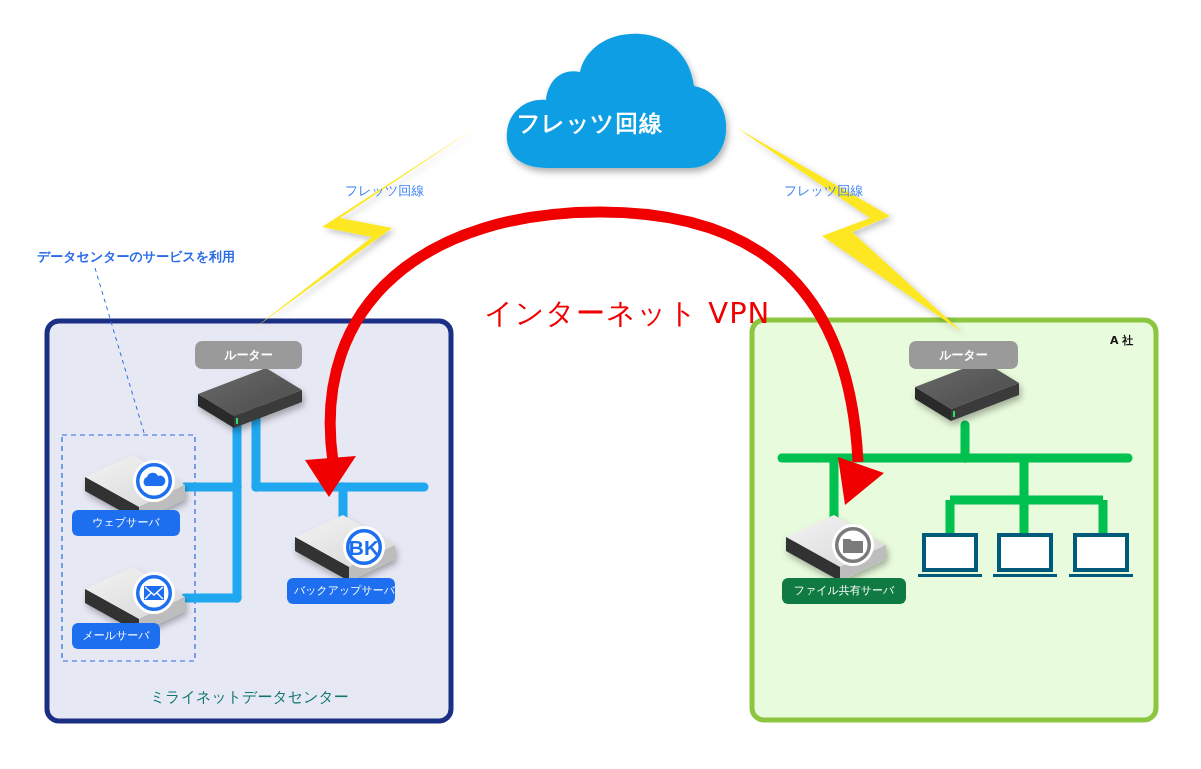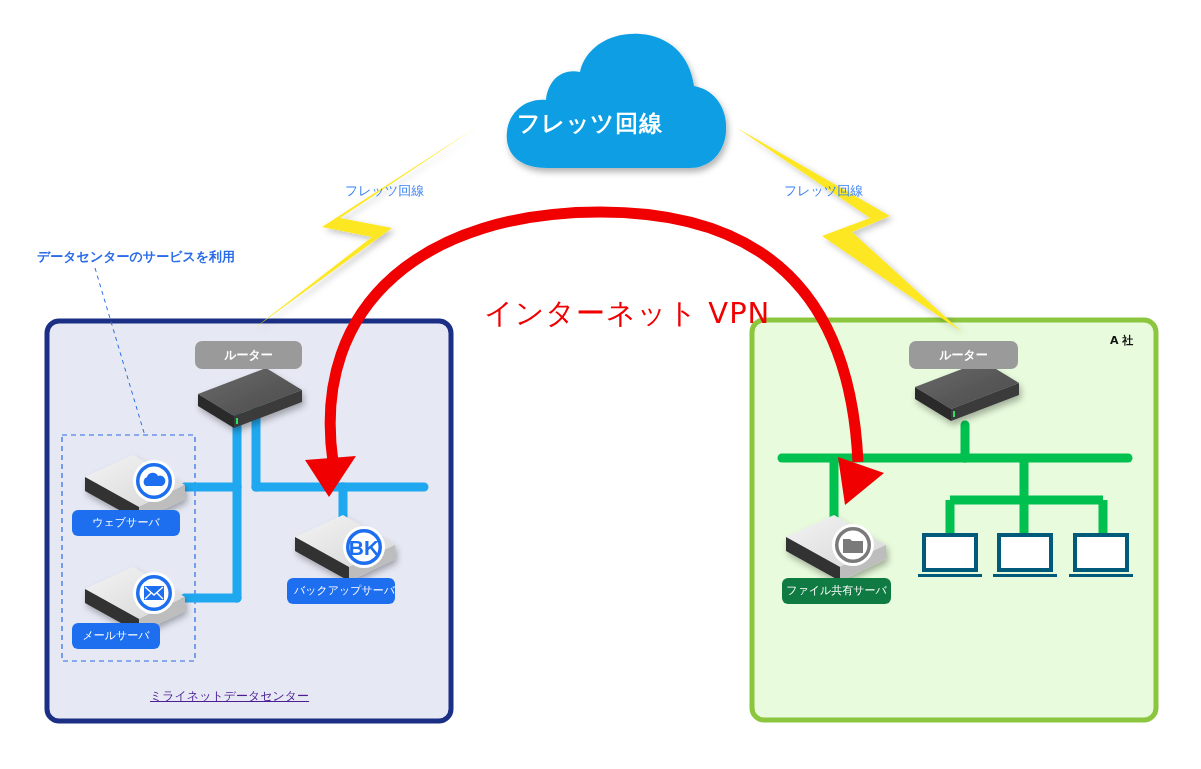--- a/index.html
+++ b/index.html
@@ -9,21 +9,21 @@
   .abs { position:absolute; }
   .label-line { font-size:13px; font-weight:normal; color:#3b82f6; white-space:nowrap; }
   .dc-note { font-size:13px; font-weight:bold; color:#2a6be8; white-space:nowrap; }
   .vpn-label { font-size:29px; font-weight:normal; color:#f00000; white-space:nowrap; letter-spacing:1px;margin-top:28px; }
   .cloud-text { font-size:23px; font-weight:bold; color:#ffffff; white-space:nowrap; letter-spacing:1px; }
   .router-tag { background:#9a9a9a; color:#fff; font-size:12px; font-weight:bold;
                 border-radius:7px; text-align:center; line-height:28px; }
   .srv-tag { background:#1e6ff0; color:#fff; font-size:11px; font-weight:normal;
              border-radius:6px; text-align:center; line-height:26px; white-space:nowrap; }
   .srv-tag.green { background:#0f7a42; }
-  .dc-name { font-size:12px; color:#4c1d95; white-space:nowrap;text-decoration:underline; }
+  .dc-name { font-size:15px; color:#0f766e; white-space:nowrap; }
   .a-name { font-size:11px; font-weight:bold; color:#111; white-space:nowrap;text-align:right; }
 </style>
 </head>
 <body>
 
 <svg class="stage" width="1201" height="769" viewBox="0 0 1201 769">
   <defs>
     <filter id="shadow" x="-20%" y="-20%" width="140%" height="160%">
       <feDropShadow dx="2" dy="4" stdDeviation="3" flood-color="#000" flood-opacity="0.3"></feDropShadow>
     </filter>
@@ -166,13 +166,13 @@
 <div class="abs vpn-label" style="left:484px;top:266px;">インターネット VPN</div>
 
 <div class="abs router-tag" style="left:195px;top:341px;width:107px;">ルーター</div>
 <div class="abs srv-tag" style="left:72px;top:510px;width:108px;">ウェブサーバ</div>
 <div class="abs srv-tag" style="left:72px;top:623px;width:88px;">メールサーバ</div>
 <div class="abs srv-tag" style="left:287px;top:578px;width:108px;text-align:right;">バックアップサーバ</div>
 <div class="abs dc-name" style="left:150px;top:688px;">ミライネットデータセンター</div>
 
 <div class="abs a-name" style="left:1110px;top:333px;">A 社</div>
 <div class="abs router-tag" style="left:909px;top:341px;width:109px;">ルーター</div>
-<div class="abs srv-tag green" style="left:782px;top:578px;width:109px;">ファイル共有サーバ</div>
+<div class="abs srv-tag green" style="left:782px;top:578px;width:124px;">ファイル共有サーバ</div>
 
 </body></html>

